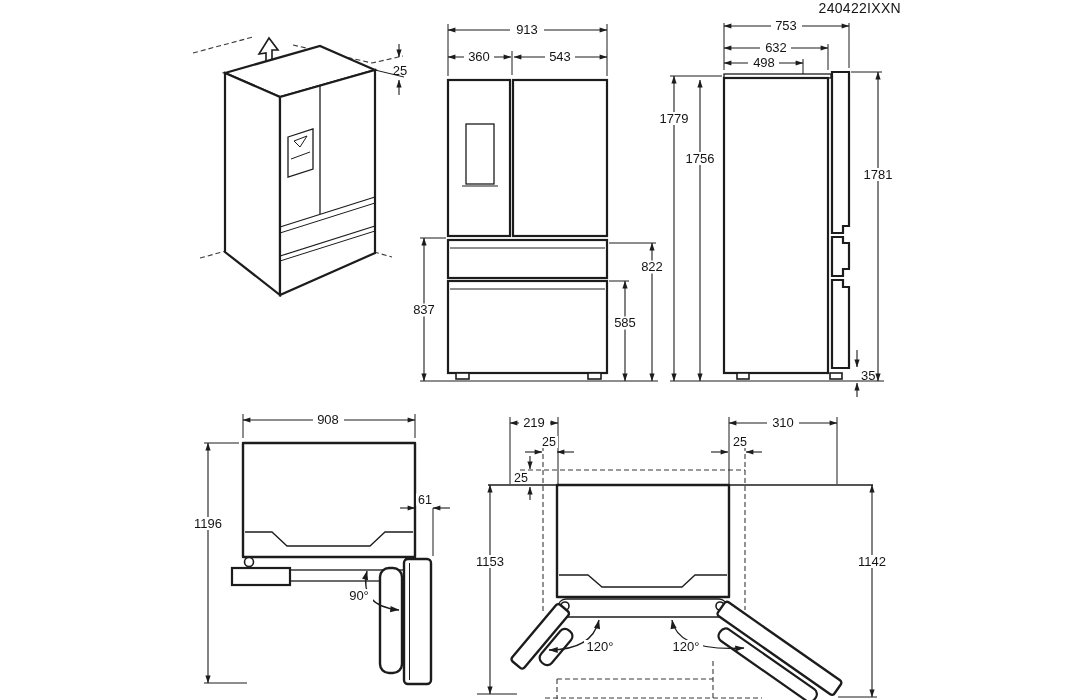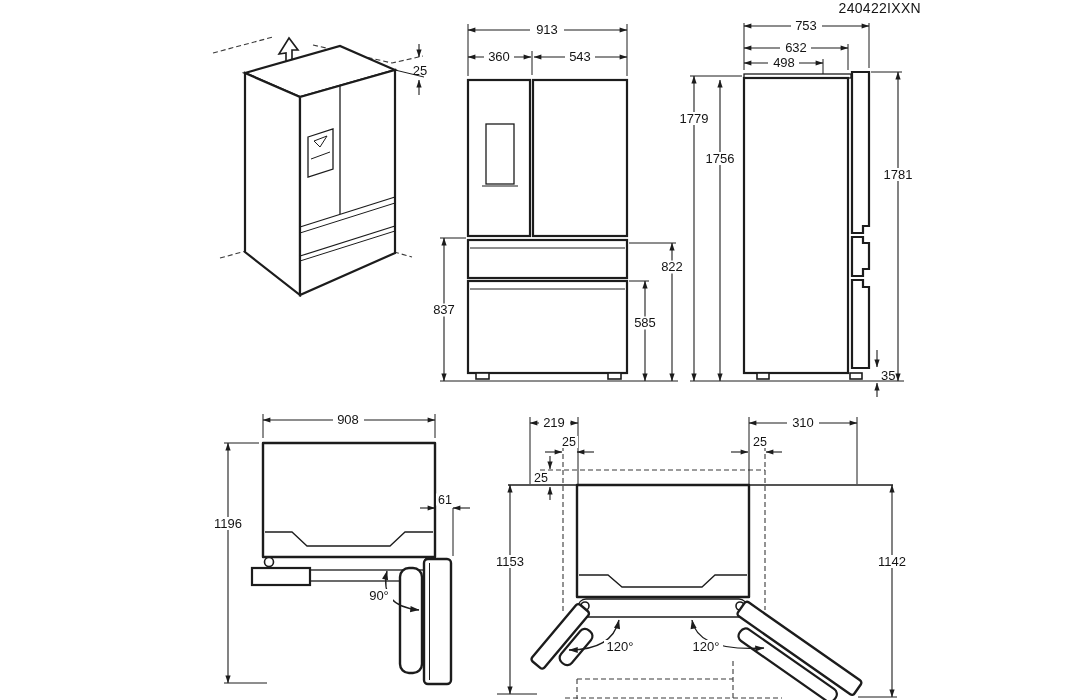--- a/index.html
+++ b/index.html
@@ -1,16 +1,16 @@
 <!DOCTYPE html>
 <html><head>
 <meta charset="utf-8">
 <style>
   html,body{margin:0;padding:0;background:#fff;}
-  .sheet{width:1017px;height:700px;background:#fff;position:relative;overflow:hidden;margin-left:20px;}
+  .sheet{width:1017px;height:700px;background:#fff;position:relative;overflow:hidden;}
   svg{display:block;}
   text{font-family:"Liberation Sans", sans-serif;fill:#141414;}
   .dim{font-size:13px;}
   .dim-sm{font-size:12.5px;}
   .code{font-size:14px;letter-spacing:.3px;}
   .o2{stroke:#1c1c1c;stroke-width:2.2;fill:#fff;stroke-linejoin:miter;}
   .o24{stroke:#1c1c1c;stroke-width:2.4;fill:#fff;stroke-linejoin:round;}
   .o16{stroke:#1c1c1c;stroke-width:1.6;fill:#fff;}
   .t1{stroke:#1c1c1c;stroke-width:1px;fill:none;}
   .t12{stroke:#1c1c1c;stroke-width:1.3px;fill:none;}

